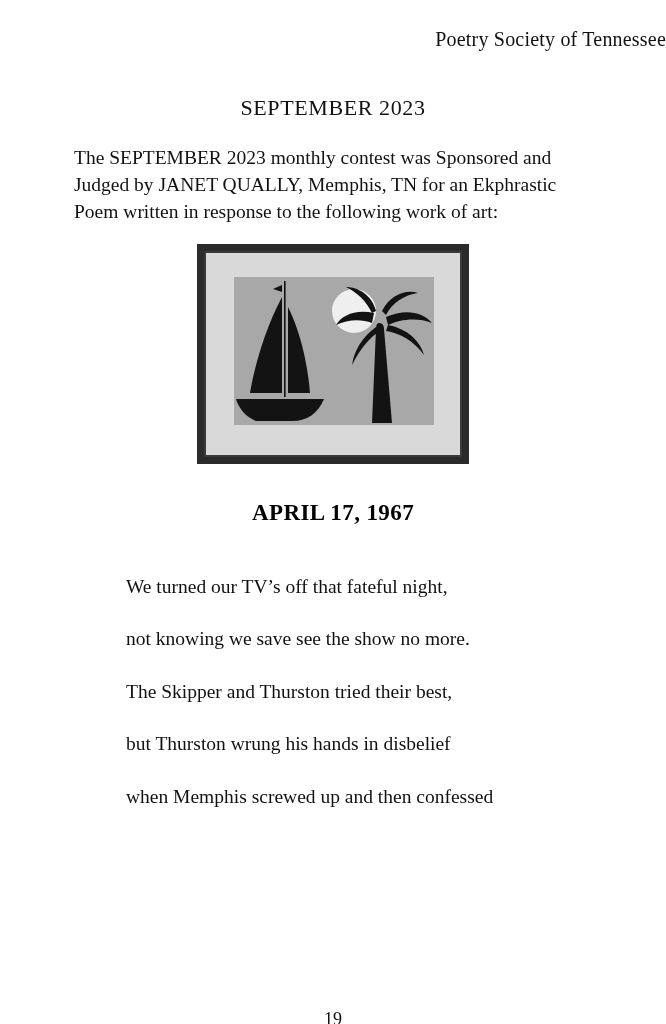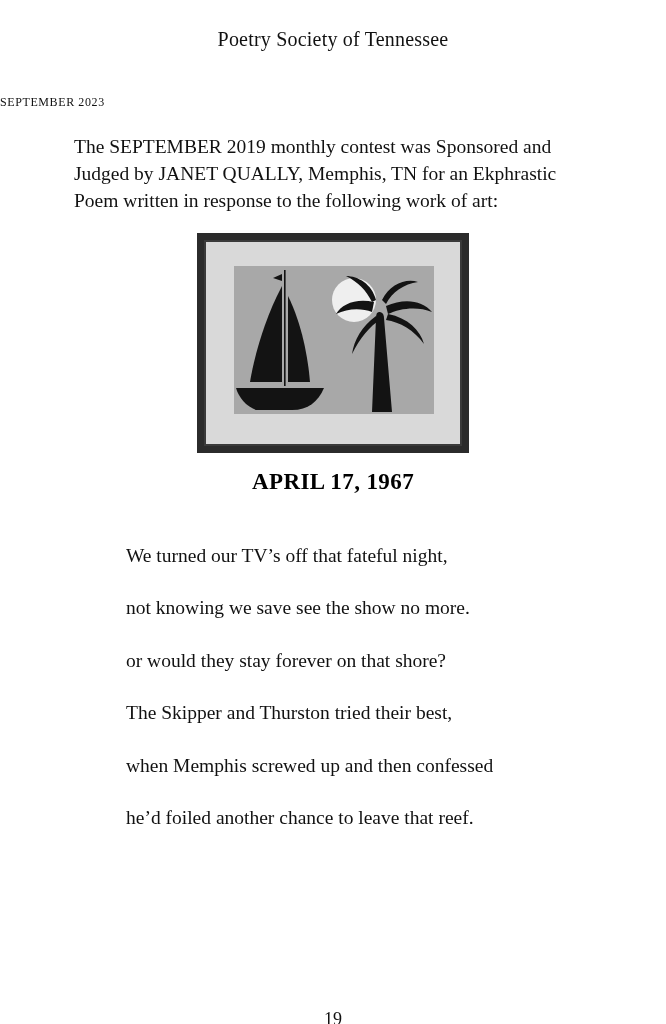--- a/index.html
+++ b/index.html
@@ -15,29 +15,29 @@
     overflow: hidden;
   }
   .page {
     position: relative;
     width: 666px;
     height: 1024px;
     box-sizing: border-box;
     padding: 0;
   }
   .running-head {
-    text-align: center;
+    text-align: right;
     font-size: 20px;
     letter-spacing: 0.2px;
     margin-top: 28px;
     color: #111;
   }
   .issue-date {
-    text-align: left;
-    font-size: 12px;
+    text-align: center;
+    font-size: 22px;
     margin-top: 44px;
     letter-spacing: 0.6px;
     color: #111;
   }
   .intro {
     margin: 24px 72px 0 74px;
     font-size: 19.5px;
     line-height: 1.38;
     text-align: left;
     color: #111;
@@ -60,21 +60,21 @@
     background: #d9d9d9;
     border: 2px solid #3a3a3a;
     box-sizing: border-box;
     position: relative;
     overflow: hidden;
   }
   .poem-title {
     text-align: center;
     font-weight: bold;
     font-size: 23px;
-    margin-top: 16px;
+    margin-top: 36px;
     letter-spacing: 0.4px;
     color: #000;
   }
   .poem-body {
     margin: 22px 0 0 126px;
     font-size: 19.5px;
     line-height: 1.345;
     color: #111;
     white-space: pre-line;
   }
@@ -93,21 +93,21 @@
 </style>
 </head>
 <body>
 
 <div class="page">
 
   <div class="running-head">Poetry Society of Tennessee</div>
 
   <div class="issue-date">SEPTEMBER 2023</div>
 
-  <div class="intro">The SEPTEMBER 2019 monthly contest was Sponsored and Judged by JANET QUALLY, Memphis, TN for an Ekphrastic Poem written in response to the following work of art:</div>
+  <div class="intro">The SEPTEMBER 2023 monthly contest was Sponsored and Judged by JANET QUALLY, Memphis, TN for an Ekphrastic Poem written in response to the following work of art:</div>
 
   <div class="artwork-wrap">
     <div class="artwork">
       <div class="artwork-inner">
         <svg viewBox="0 0 254 202" width="100%" height="100%" preserveAspectRatio="none">
           <rect x="0" y="0" width="254" height="202" fill="#d9d9d9"></rect>
           <rect x="28" y="24" width="200" height="148" fill="#a8a8a8"></rect>
           <circle cx="148" cy="58" r="22" fill="#efefef"></circle>
 
           <g fill="#131313">
@@ -131,24 +131,23 @@
         </svg>
       </div>
     </div>
   </div>
 
   <div class="poem-title">APRIL 17, 1967</div>
 
   <div class="poem-body">
     <span class="poem-line">We turned our TV’s off that fateful night,</span>
     <span class="poem-line">not knowing we save see the show no more.</span>
-    <span class="poem-line">or would they stay forever on that shore?</span>
     <span class="poem-line">The Skipper and Thurston tried their best,</span>
+    <span class="poem-line">but Thurston wrung his hands in disbelief</span>
     <span class="poem-line">when Memphis screwed up and then confessed</span>
-    <span class="poem-line">he’d foiled another chance to leave that reef.</span>
     
     
     
     
     
   </div>
 
   <div class="page-number">19</div>
 
 </div>

